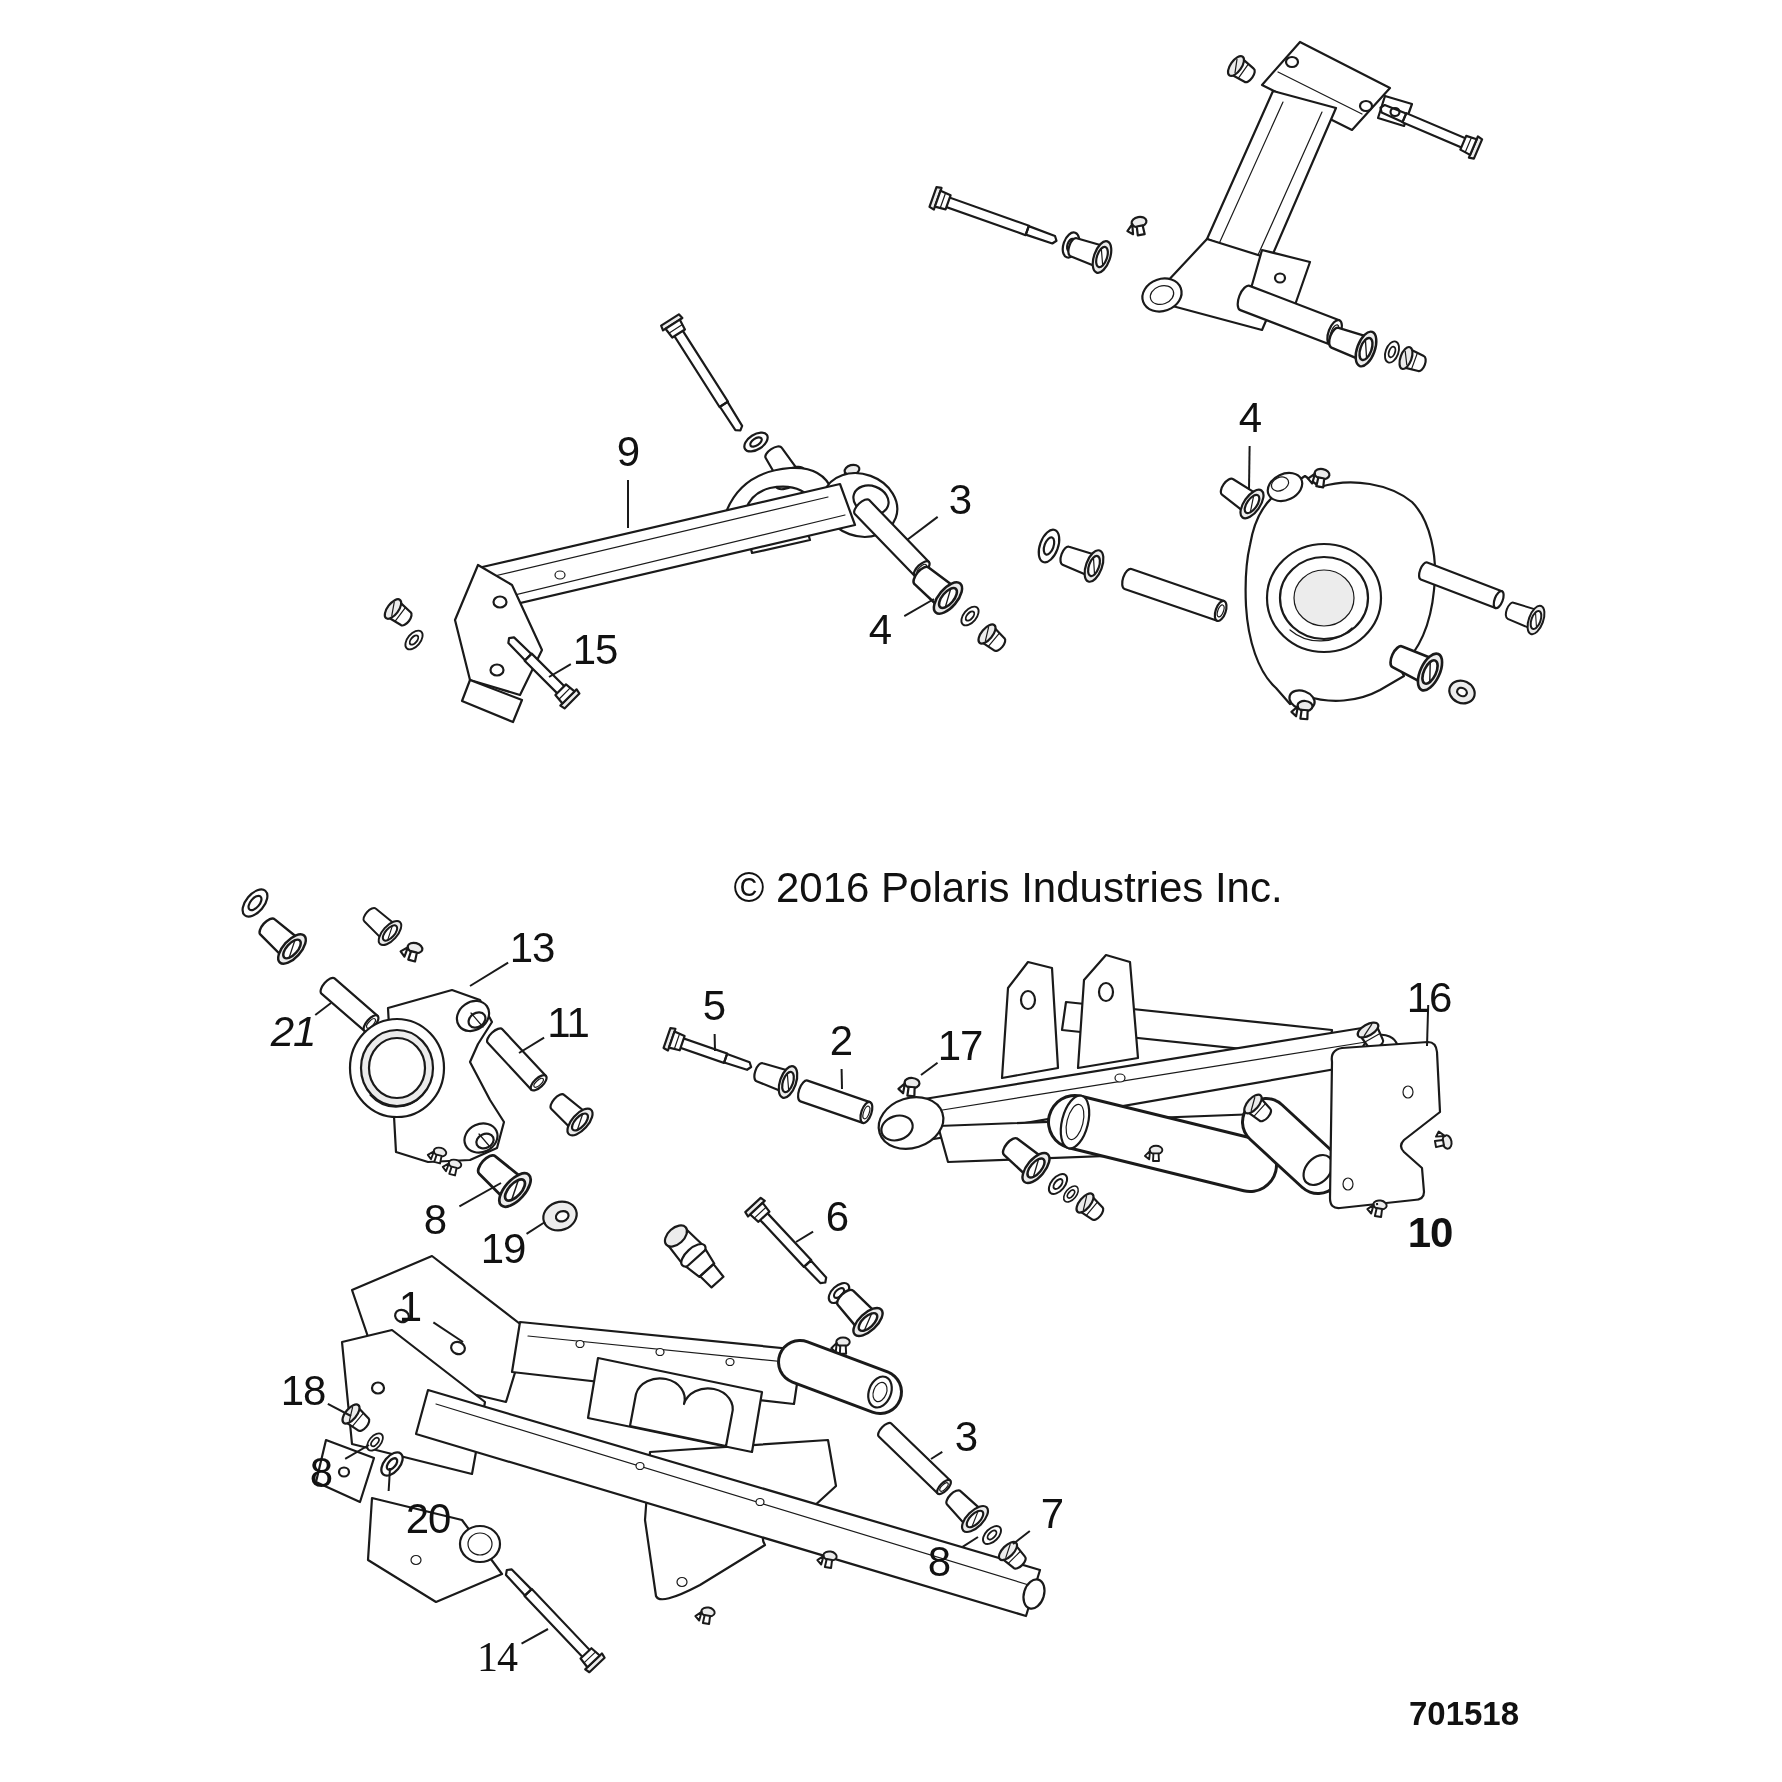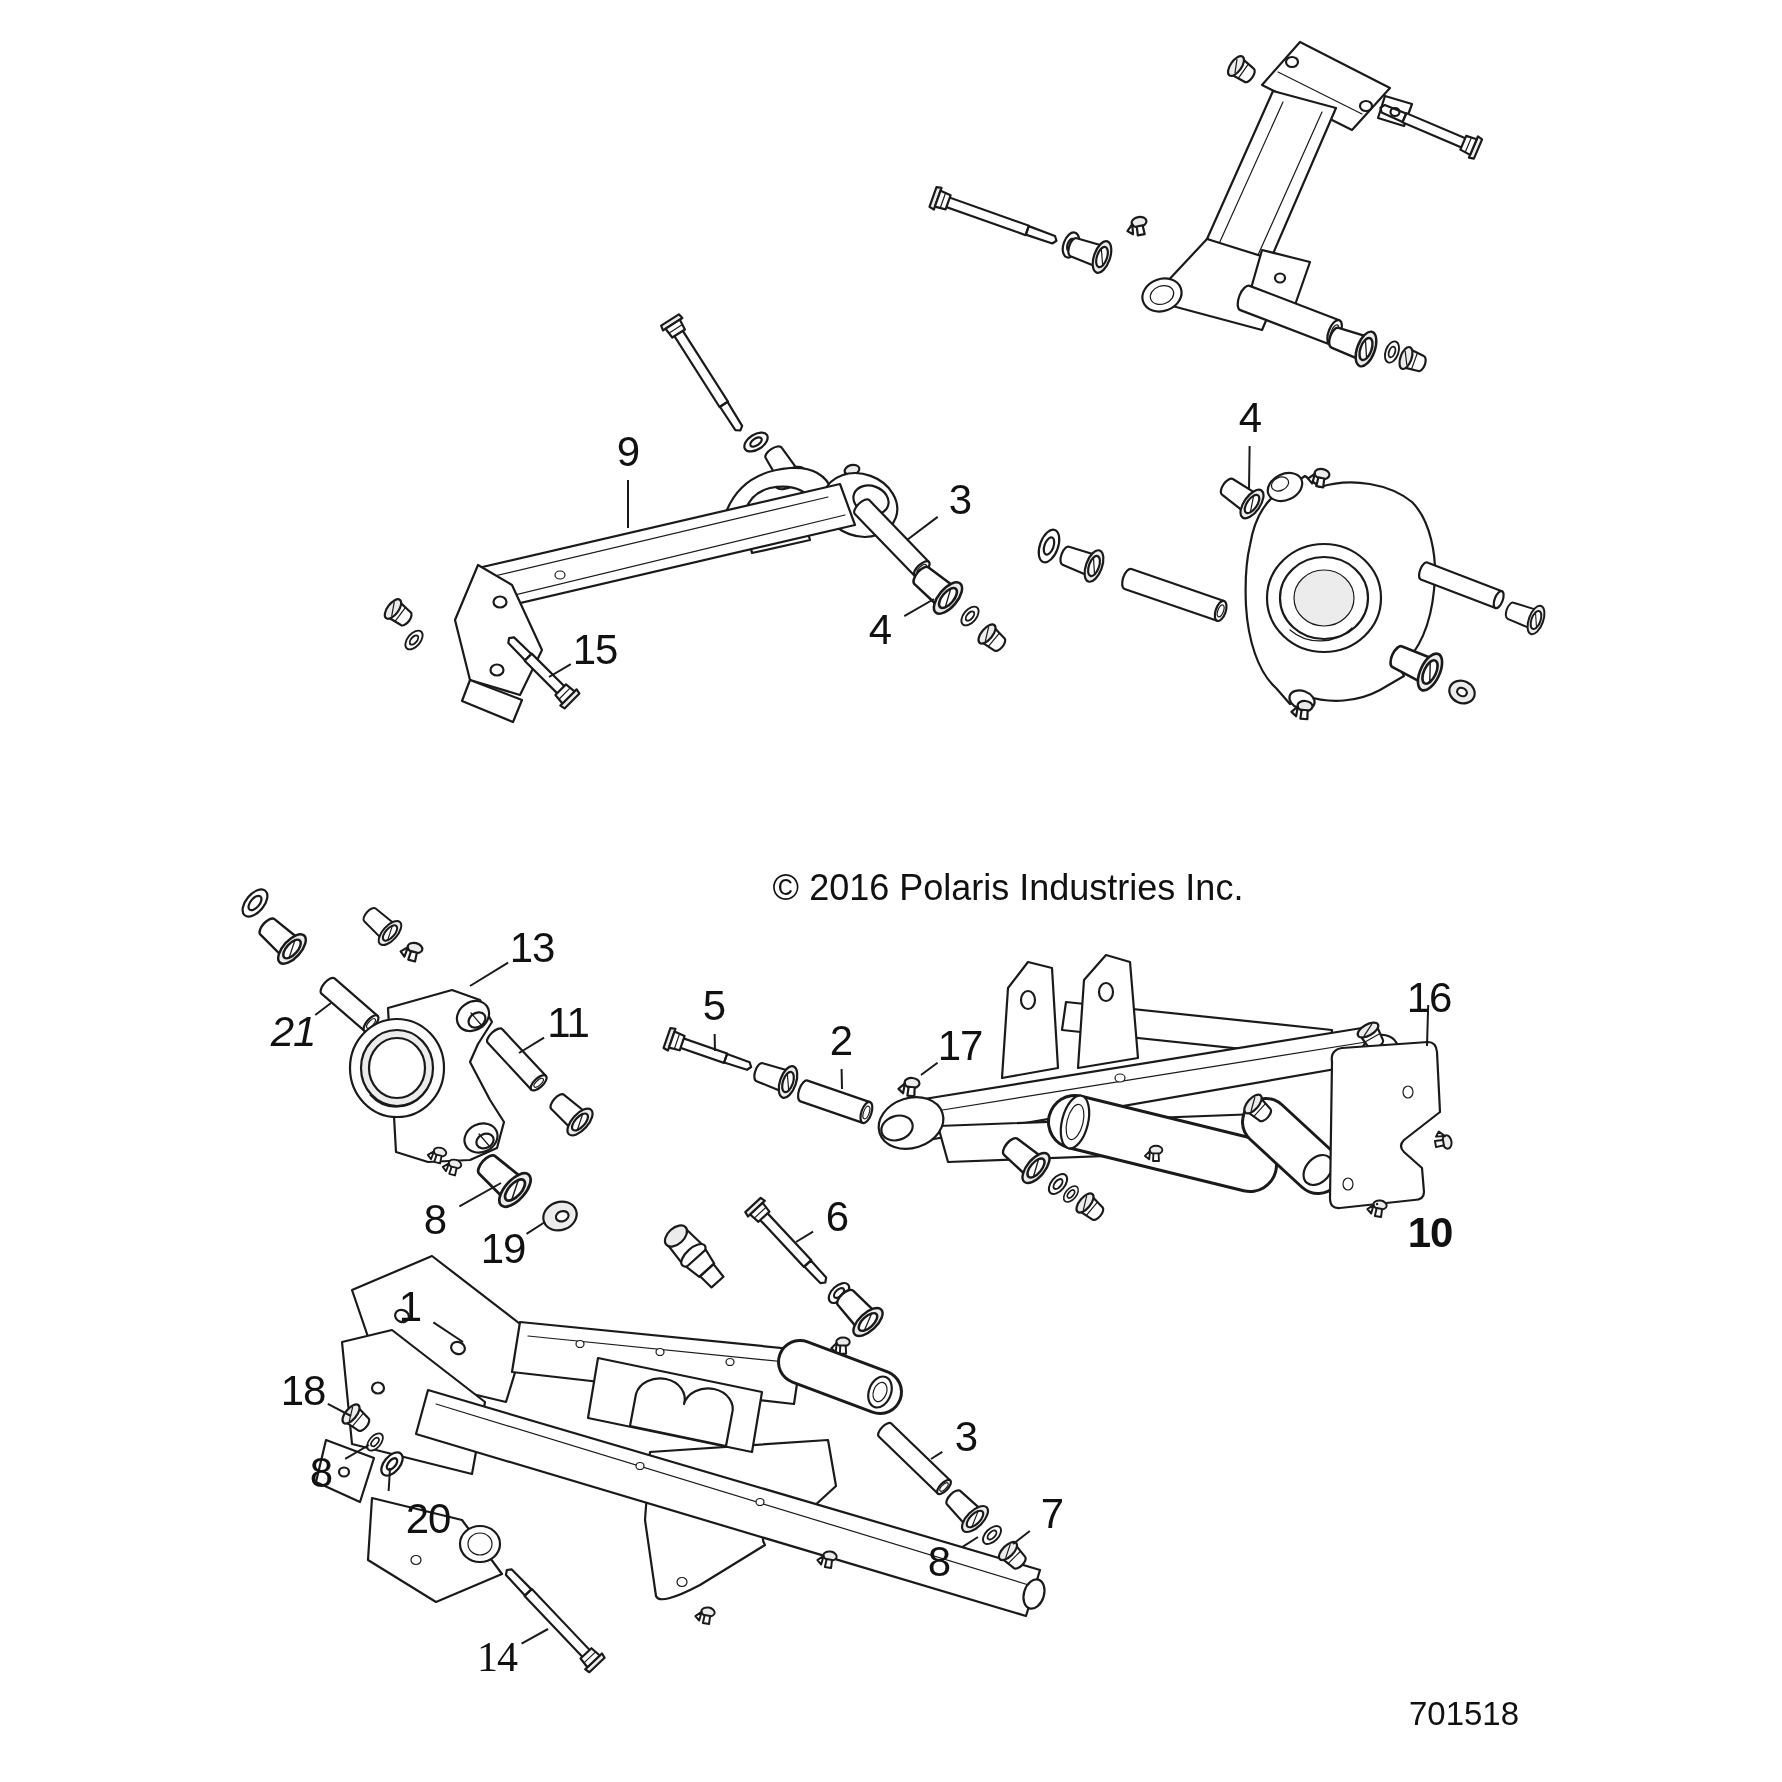--- a/index.html
+++ b/index.html
@@ -6,21 +6,21 @@
   .stage{position:relative;width:1782px;height:1782px;background:#fff;overflow:hidden;
          font-family:"Liberation Sans", sans-serif;}
   svg{position:absolute;left:0;top:0;}
   .ln{stroke:#1a1a1a;stroke-width:2.2;fill:none;stroke-linejoin:round;stroke-linecap:round;}
   .ln-t{stroke:#1a1a1a;stroke-width:1.2;fill:none;stroke-linecap:round;}
   .f-w{fill:#ffffff;}
   .f-lt{fill:#ececec;}
   .leader{stroke:#1a1a1a;stroke-width:2;}
   .callout{position:absolute;transform:translate(-50%,-50%);font-size:42px;color:#111;
            letter-spacing:-1px;white-space:nowrap;}
-  .copyright{position:absolute;transform:translate(-50%,-50%);font-size:36px;color:#111;white-space:nowrap;}
+  .copyright{position:absolute;transform:translate(-50%,-50%);font-size:42px;color:#111;white-space:nowrap;}
   .partnum{position:absolute;transform:translate(-50%,-50%);font-size:33px;color:#111;white-space:nowrap;}
 </style>
 </head>
 <body>
 
 <div class="stage">
 
 <svg width="1782" height="1782" viewBox="0 0 1782 1782">
   <defs>
     <pattern id="thr" width="5" height="10" patternUnits="userSpaceOnUse" patternTransform="rotate(12)">
@@ -399,15 +399,15 @@
       <div class="callout" style="left: 402px; top: 1519px; margin-left: 26px;">20</div>
       <div class="callout" style="left: 497px; top: 1657px; font-family: Liberation Serif, serif;">14</div>
       <div class="callout" style="left: 837px; top: 1217px;">6</div>
       <div class="callout" style="left: 966px; top: 1437px;">3</div>
       <div class="callout" style="left: 1052px; top: 1514px;">7</div>
       <div class="callout" style="left: 939px; top: 1562px;">8</div>
     </div>
 
 <div class="copyright" style="left:1008px; top:888px;">© 2016 Polaris Industries Inc.</div>
 
-<div class="partnum" style="left:1464px; top:1714px;">701518</div>
+<div class="partnum" style="left:1464px; top:1714px;font-weight:bold;">701518</div>
 
 </div>
 
 </body></html>

